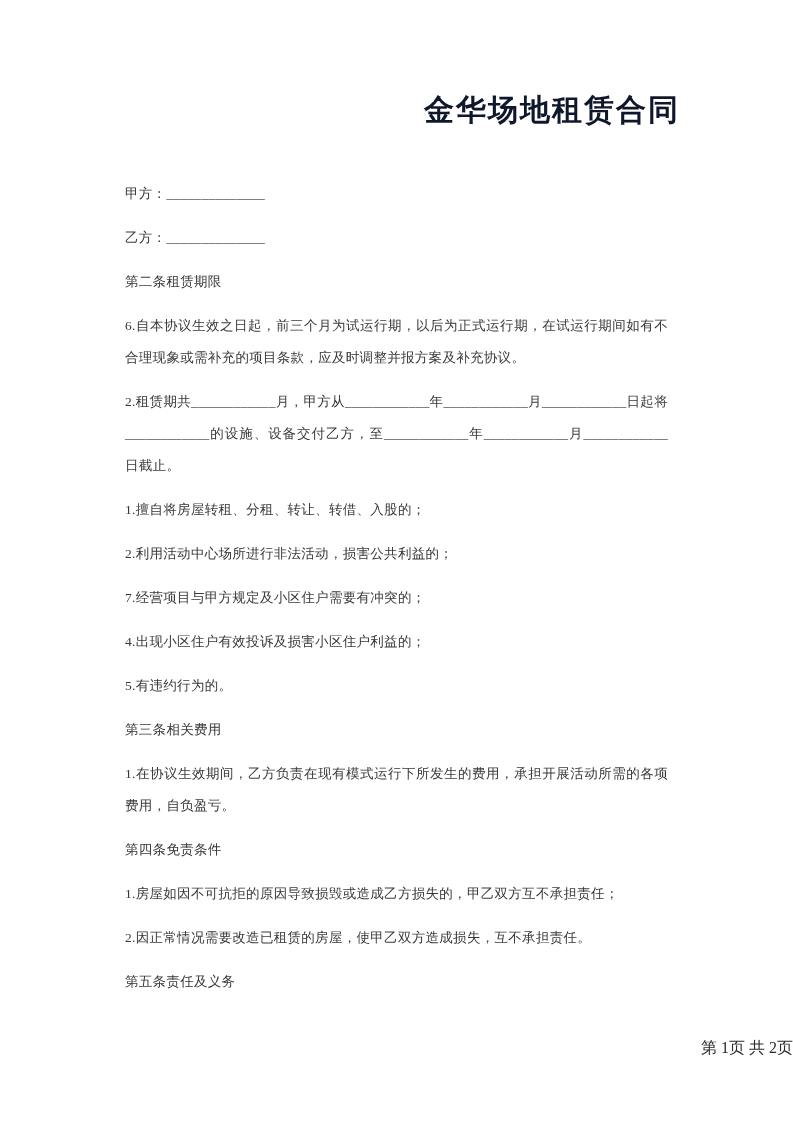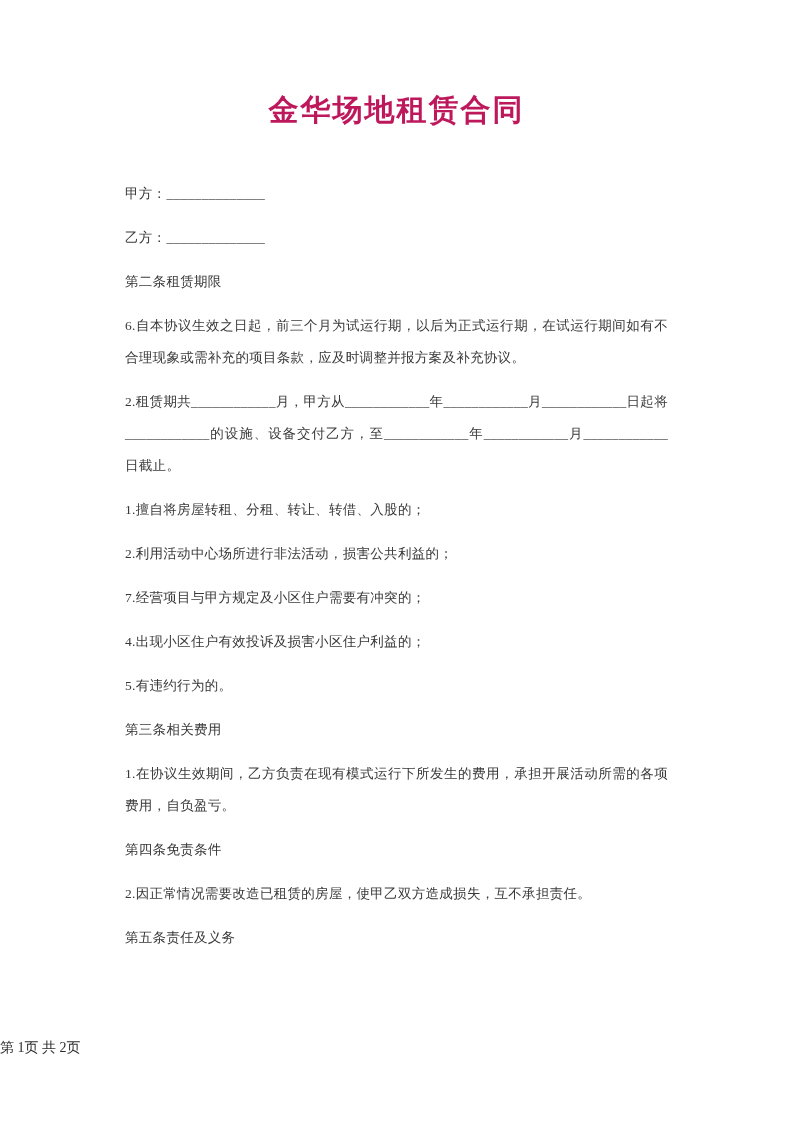--- a/index.html
+++ b/index.html
@@ -14,43 +14,43 @@
     margin: 0 auto;
     background: #ffffff;
     box-sizing: border-box;
     padding: 92px 113px 0 113px;
     font-family: "Liberation Serif", "DejaVu Serif", serif;
     color: #383838;
     overflow: hidden;
   }
   .doc-title {
     margin: 0 0 50px 0;
-    text-align: center;
+    text-align: right;
     font-size: 30px;
     line-height: 36px;
     font-weight: bold;
-    color: #be185d;
+    color: #0f172a;
     letter-spacing: 2px;
   }
   .contract-body p {
     margin: 12px;
     font-size: 13.5px;
     line-height: 32px;
     text-align: justify;
     text-justify: inter-ideograph;
     word-break: break-all;
     letter-spacing: 0.3px;
   }
   .page-footer {
     position: absolute;
     left: 0;
     top: 1038px;
     width: 100%;
-    text-align: left;
-    font-size: 14px;
+    text-align: right;
+    font-size: 16px;
     line-height: 20px;
     color: #2b2b2b;
   }
 </style>
 </head>
 <body>
 
 <div class="page">
 
   <h1 class="doc-title">金华场地租赁合同</h1>
@@ -62,19 +62,20 @@
     <p>6.自本协议生效之日起，前三个月为试运行期，以后为正式运行期，在试运行期间如有不合理现象或需补充的项目条款，应及时调整并报方案及补充协议。</p>
     <p>2.租赁期共____________月，甲方从____________年____________月____________日起将 ____________的设施、设备交付乙方，至____________年____________月____________日截止。</p>
     <p>1.擅自将房屋转租、分租、转让、转借、入股的；</p>
     <p>2.利用活动中心场所进行非法活动，损害公共利益的；</p>
     <p>7.经营项目与甲方规定及小区住户需要有冲突的；</p>
     <p>4.出现小区住户有效投诉及损害小区住户利益的；</p>
     <p>5.有违约行为的。</p>
     <p>第三条相关费用</p>
     <p>1.在协议生效期间，乙方负责在现有模式运行下所发生的费用，承担开展活动所需的各项费用，自负盈亏。</p>
     <p>第四条免责条件</p>
+    <p>1.房屋如因不可抗拒的原因导致损毁或造成乙方损失的，甲乙双方互不承担责任；</p>
     <p>2.因正常情况需要改造已租赁的房屋，使甲乙双方造成损失，互不承担责任。</p>
     <p>第五条责任及义务</p>
   </main>
 
   <div class="page-footer">第 1页 共 2页</div>
 
 </div>
 
 </body></html>

